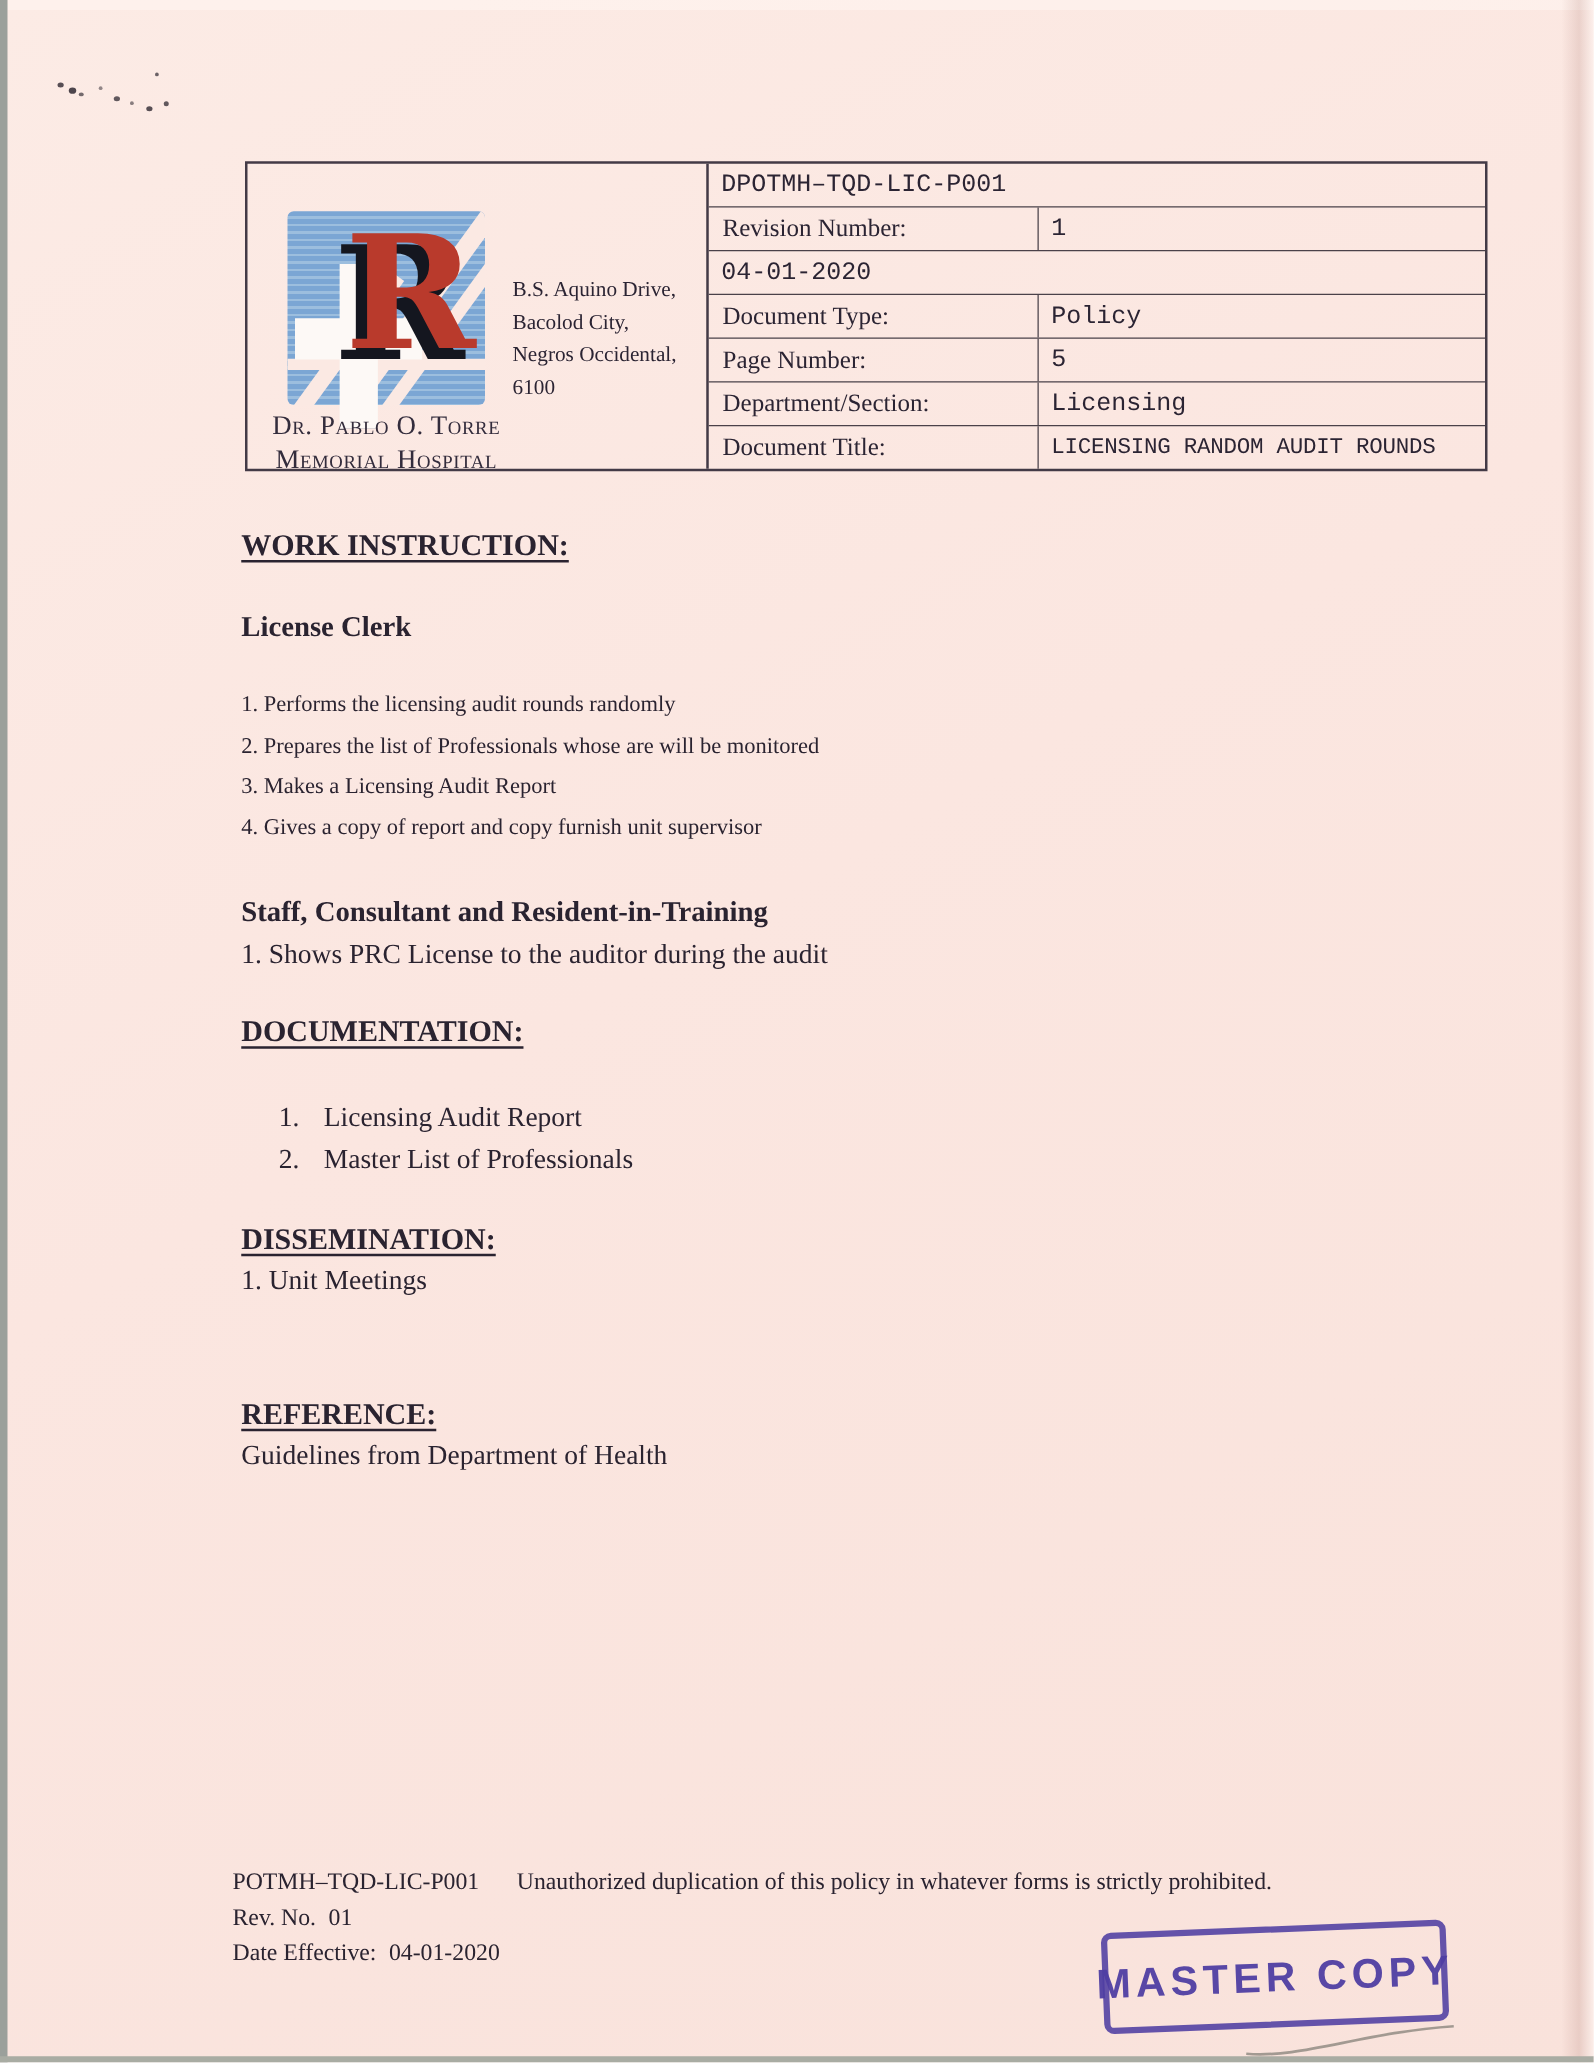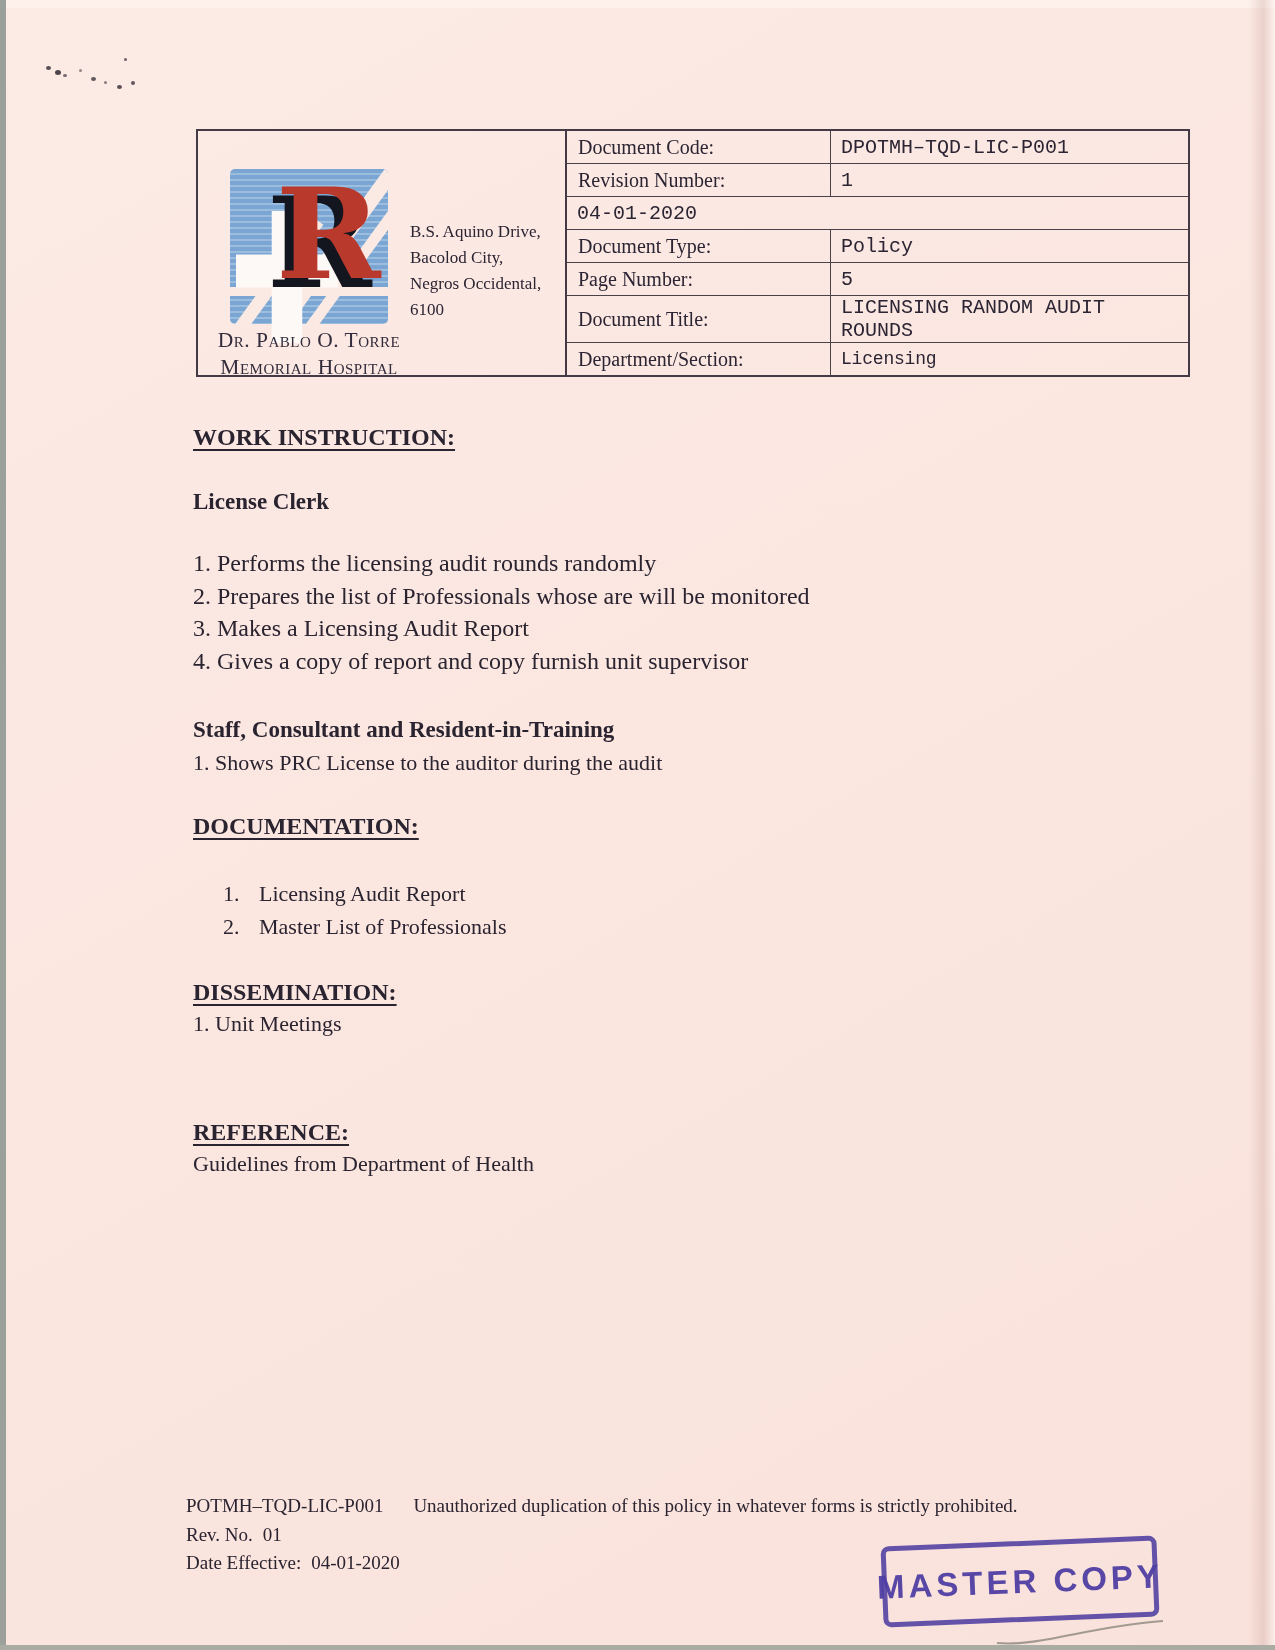--- a/index.html
+++ b/index.html
@@ -50,21 +50,21 @@
       font-variant:small-caps; font-size:21.5px; line-height:27px; letter-spacing:0.5px; color:#332c3c; }
   .address { position:absolute; left:212px; top:88px; width:152px; text-align:left;
       font-size:17px; line-height:26px; color:#2b2433; }
 
   
   .abs { position:absolute; left:193px; color:#2a2330; }
   .heading { font-size:24px; font-weight:bold; text-decoration:underline;
              text-decoration-thickness:2px; text-underline-offset:4px; }
   .subtitle { font-size:23px; font-weight:bold; }
   .bodytext { font-size:22px; }
-  .numlist div { line-height:32.6px; font-size:24px; }
+  .numlist div { line-height:32.6px; font-size:18px; }
   .doc-item { line-height:32.5px; font-size:22px; padding-left:30px; }
   .doc-item .num { display:inline-block; width:36px; }
 
   
   .footer-line { position:absolute; left:186px; font-size:19px; color:#2a2330; }
   .f-code { display:inline-block; margin-right:30px; }
   .u { text-underline-offset:3px; }
   .f-gap { display:inline-block; width:10px; }
 
   
@@ -114,45 +114,44 @@
         <div>Negros Occidental,</div>
         <div>6100</div>
       </div>
       <div class="hname">
         <div>Dr. Pablo O. Torre</div>
         <div>Memorial Hospital</div>
       </div>
     </div>
     <div class="hrows">
       <div class="trow">
-        <div class="tlabel">Document Code:</div>
         <div class="tvalue">DPOTMH–TQD-LIC-P001</div>
       </div>
       <div class="trow">
         <div class="tlabel">Revision Number:</div>
         <div class="tvalue">1</div>
       </div>
       <div class="trow">
         <div class="tvalue">04-01-2020</div>
       </div>
       <div class="trow">
         <div class="tlabel">Document Type:</div>
         <div class="tvalue">Policy</div>
       </div>
       <div class="trow">
         <div class="tlabel">Page Number:</div>
         <div class="tvalue">5</div>
       </div>
       <div class="trow">
+        <div class="tlabel">Department/Section:</div>
+        <div class="tvalue">Licensing</div>
+      </div>
+      <div class="trow">
         <div class="tlabel">Document Title:</div>
         <div class="tvalue">LICENSING RANDOM AUDIT ROUNDS</div>
-      </div>
-      <div class="trow">
-        <div class="tlabel">Department/Section:</div>
-        <div class="tvalue">Licensing</div>
       </div>
     </div>
   </div>
 
   <div class="abs heading" style="top:424px">WORK INSTRUCTION:</div>
 
   <div class="abs subtitle" style="top:489px">License Clerk</div>
 
   <div class="abs numlist" style="top:547px">
     <div>1. Performs the licensing audit rounds randomly</div>

